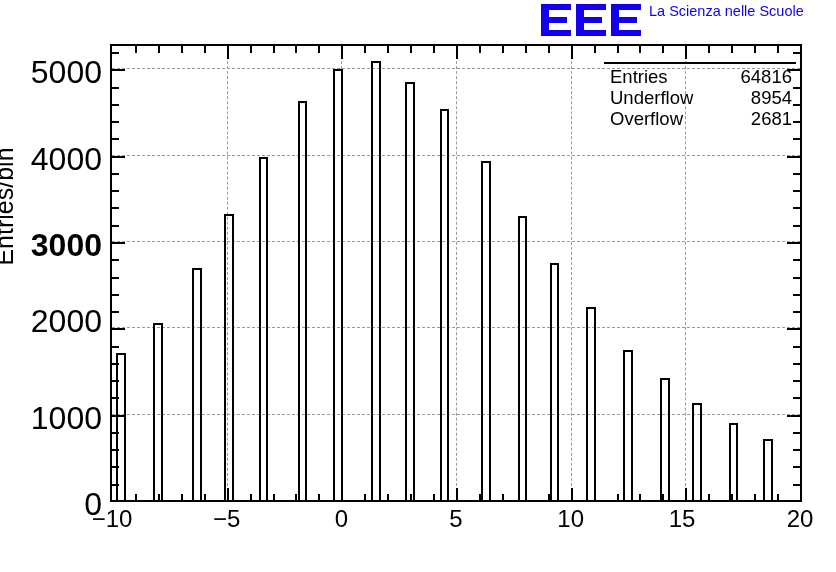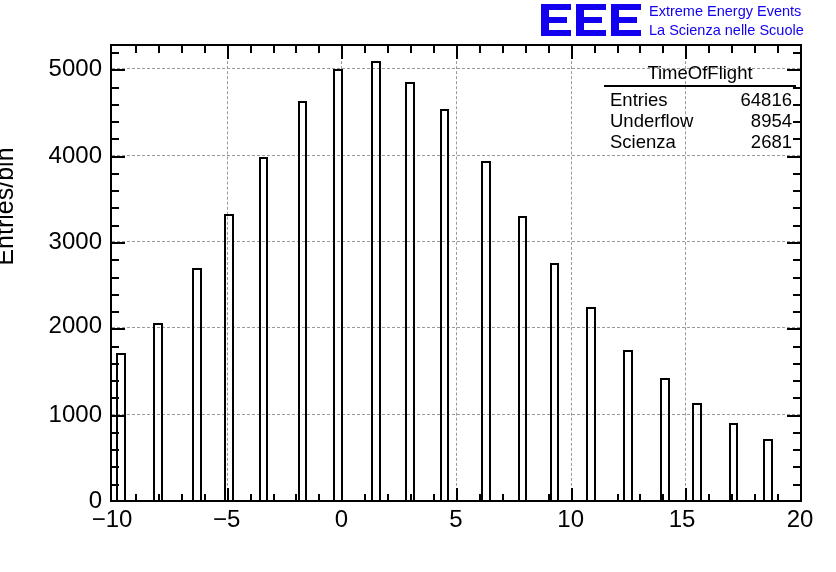--- a/index.html
+++ b/index.html
@@ -40,21 +40,21 @@
   
   .tick{position:absolute;background:#000;}
 
   
   .ylab{position:absolute;left:-176px;top:192px;width:360px;
     transform:rotate(-90deg);text-align:center;
     font-size:25px;color:#000;}
   .ylab-wrap{position:absolute;left:0px;top:0px;width:40px;height:560px;}
 
   .ytick-label{position:absolute;text-align:right;width:80px;
-    font-size:24px;color:#000;}
+    font-size:32px;color:#000;}
   .xtick-label{position:absolute;text-align:center;width:80px;
     font-size:24px;color:#000;}
   .xaxis-title{position:absolute;right:14px;top:529px;
     font-size:25px;color:#000;white-space:nowrap;}
 
   
   .stats{position:absolute;left:604px;top:62px;width:192px;
     font-size:18.5px;color:#000;}
   .stats-title{text-align:center;padding-bottom:1px;font-size:18.5px;}
   .stats-rule{height:0;border-top:2px solid #000;margin:0 0 2px 0;}
@@ -80,21 +80,20 @@
         <rect x="35" y="1" width="30" height="6"></rect>
         <rect x="35" y="14" width="26" height="6"></rect>
         <rect x="35" y="27" width="30" height="6"></rect>
         <rect x="70" y="1" width="8" height="32"></rect>
         <rect x="70" y="1" width="30" height="6"></rect>
         <rect x="70" y="14" width="26" height="6"></rect>
         <rect x="70" y="27" width="30" height="6"></rect>
       </g>
     </svg>
     <div class="logo-text">
-      <div>Extreme Energy Events</div>
       <div>La Scienza nelle Scuole</div>
     </div>
   </div>
 
   <div class="ylab-wrap">
     <div class="ylab">Entries/bin</div>
   </div>
 
   <div class="frame"></div>
   <div class="plotarea" id="plotarea">
@@ -237,48 +236,47 @@
       <div class="tick" style="left: 112px; top: 87px; width: 7px; height: 2px;"></div>
       <div class="tick" style="left: 793px; top: 87px; width: 7px; height: 2px;"></div>
       <div class="tick" style="left: 112px; top: 69px; width: 13px; height: 2px;"></div>
       <div class="tick" style="left: 787px; top: 69px; width: 13px; height: 2px;"></div>
       <div class="tick" style="left: 112px; top: 52px; width: 7px; height: 2px;"></div>
       <div class="tick" style="left: 793px; top: 52px; width: 7px; height: 2px;"></div>
     </div>
   <div id="ylabels">
       <div class="ytick-label" style="left: 22px; top: 486px;">0</div>
       <div class="ytick-label" style="left: 22px; top: 399.662px;">1000</div>
-      <div class="ytick-label" style="left: 22px; top: 311px;">2000</div>
-      <div class="ytick-label" style="left: 22px; top: 226.987px;">3000</div>
+      <div class="ytick-label" style="left: 22px; top: 303px;">2000</div>
+      <div class="ytick-label" style="left: 22px; top: 226.987px; font-weight: bold;">3000</div>
       <div class="ytick-label" style="left: 22px; top: 140.649px;">4000</div>
       <div class="ytick-label" style="left: 22px; top: 54.3112px;">5000</div>
     </div>
   <div id="xlabels">
       <div class="xtick-label" style="left: 72px; top: 505px;">−10</div>
       <div class="xtick-label" style="left: 186.667px; top: 505px;">−5</div>
       <div class="xtick-label" style="left: 301.333px; top: 505px;">0</div>
       <div class="xtick-label" style="left: 416px; top: 505px;">5</div>
       <div class="xtick-label" style="left: 530.667px; top: 505px;">10</div>
       <div class="xtick-label" style="left: 642px; top: 505px;">15</div>
       <div class="xtick-label" style="left: 760px; top: 505px;">20</div>
     </div>
 
 
   <div class="stats">
-    <div class="stats-title">TimeOfFlight</div>
     <div class="stats-rule"></div>
     <div id="stats-rows">
         <div class="stats-row">
           <span class="k">Entries</span>
           <span class="v">64816</span>
         </div>
         <div class="stats-row">
           <span class="k">Underflow</span>
           <span class="v">8954</span>
         </div>
         <div class="stats-row">
-          <span class="k">Scienza</span>
+          <span class="k">Overflow</span>
           <span class="v">2681</span>
         </div>
       </div>
   </div>
 
 </div>
 
 </body></html>

